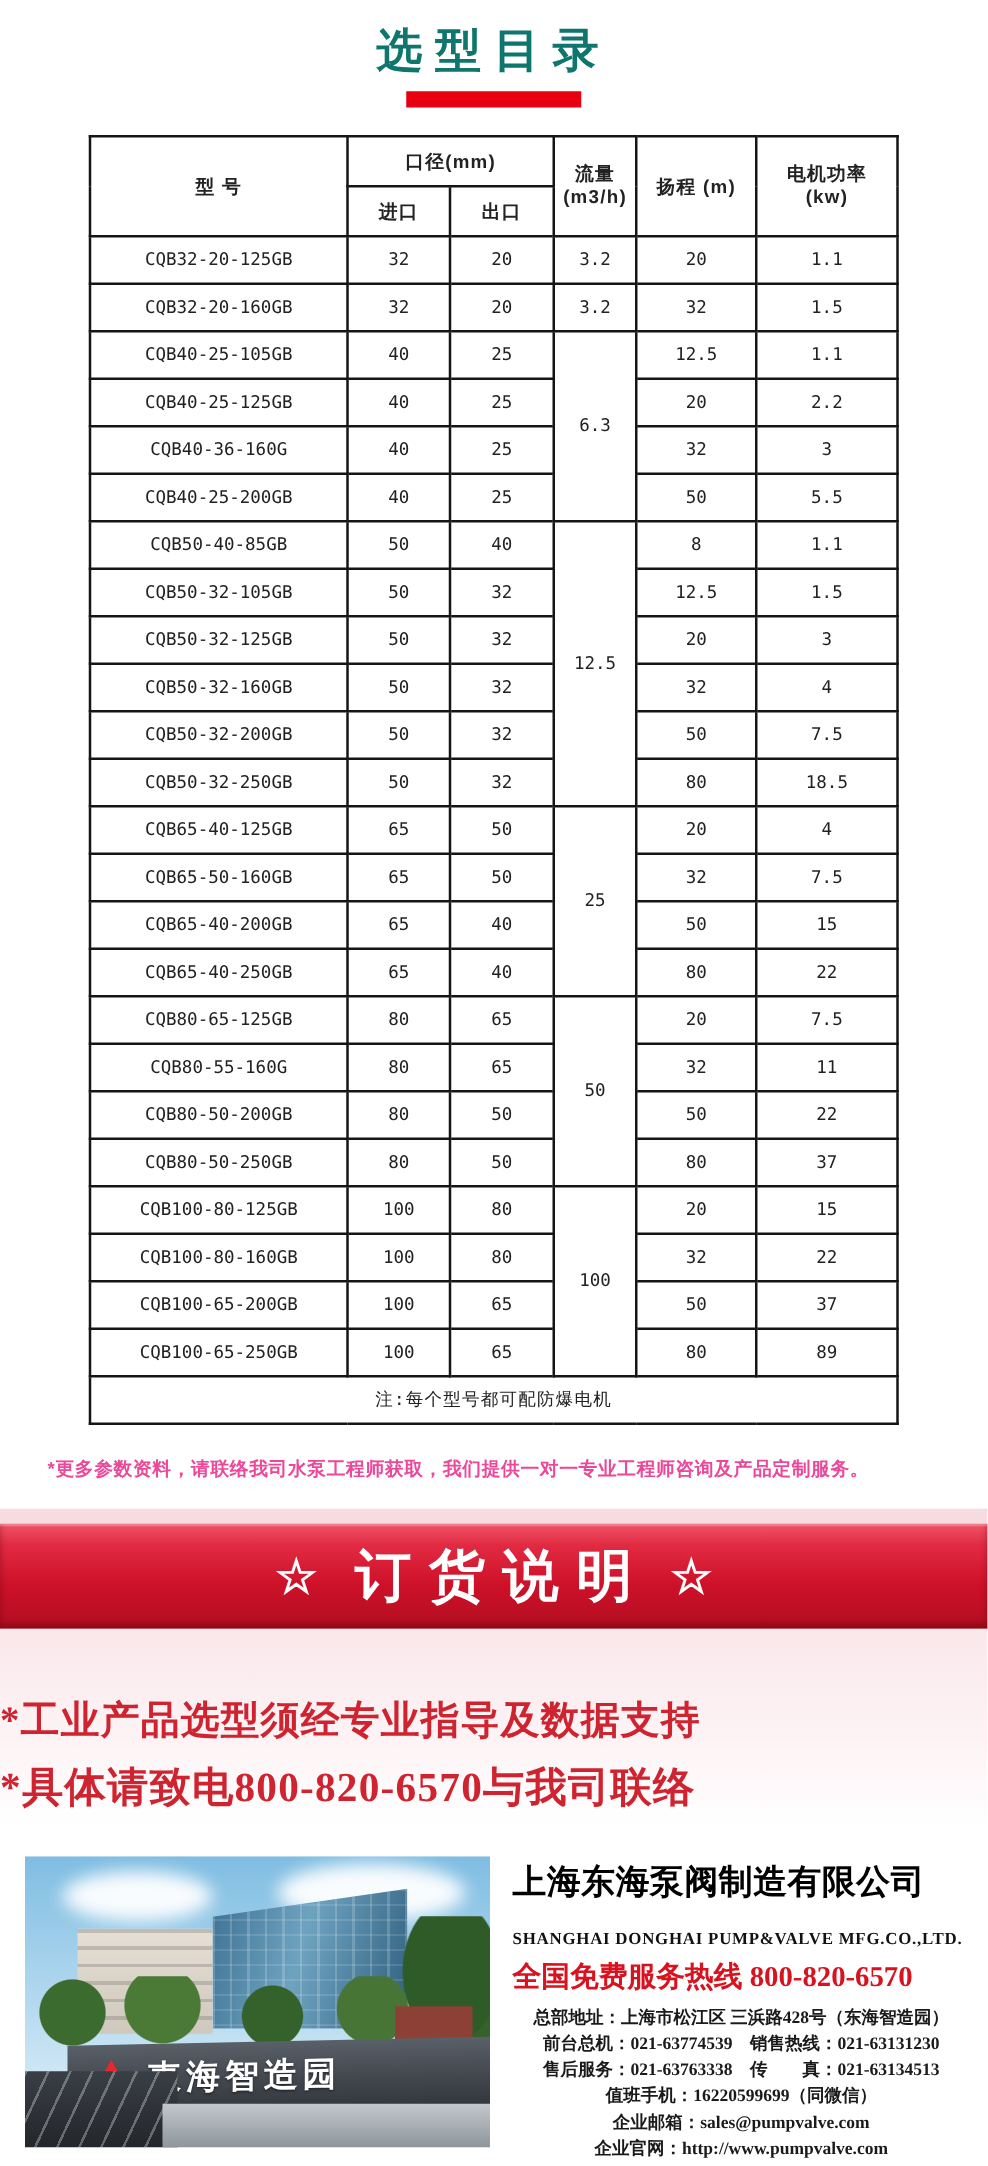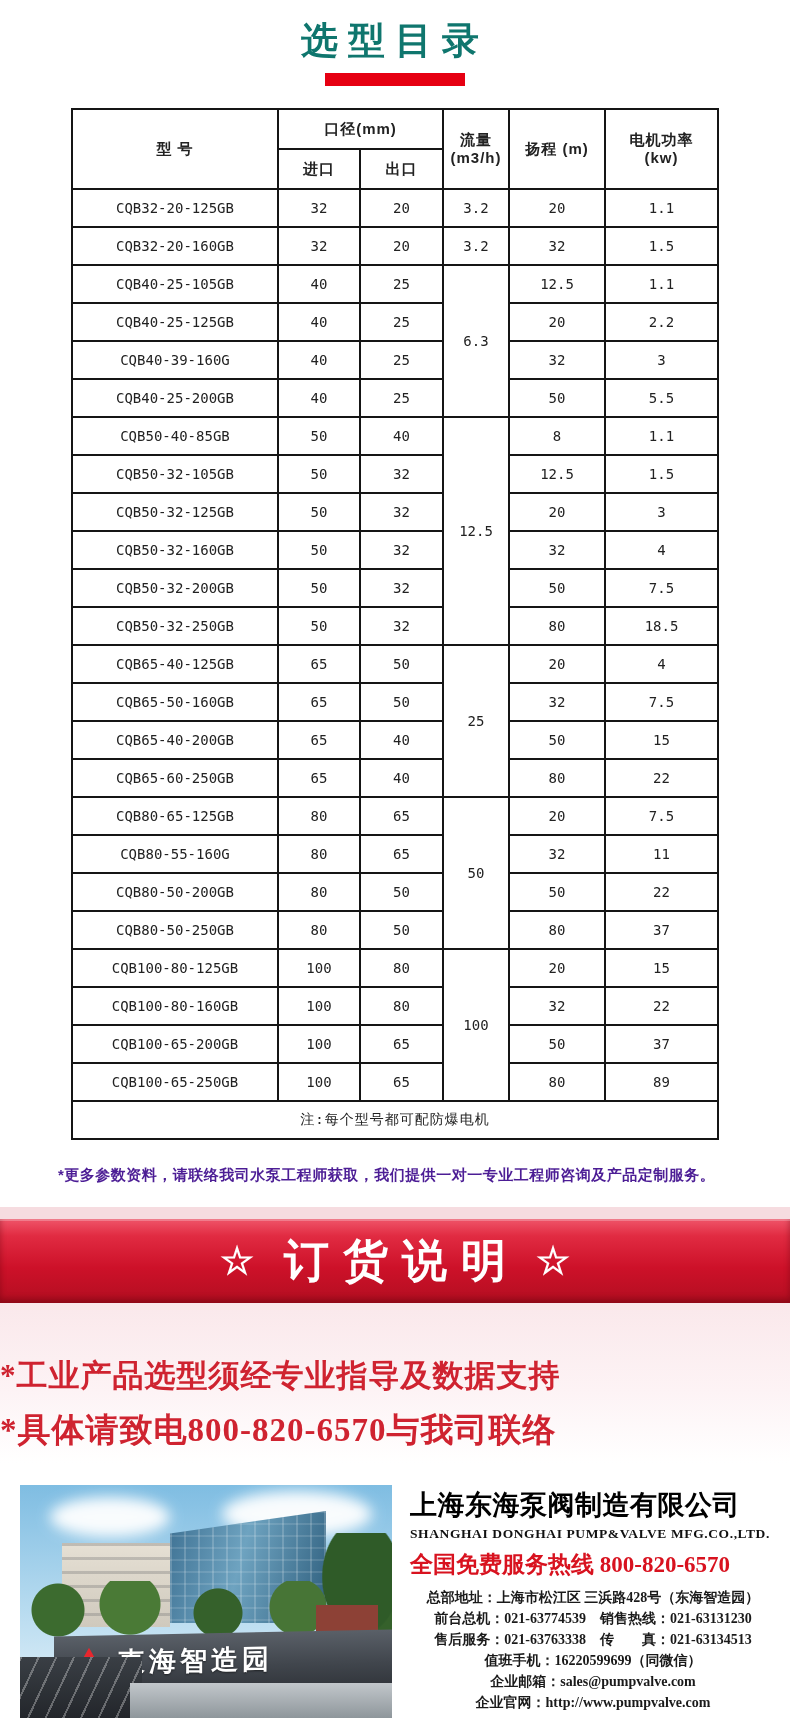--- a/index.html
+++ b/index.html
@@ -32,21 +32,21 @@
     font-family: "DejaVu Sans Mono", monospace;
   }
   .th-two-line div { line-height: 18px; }
   td.note-cell {
     font-family: "Liberation Sans", sans-serif;
     font-size: 15px; height: 42px; letter-spacing: 1px;
   }
 
   
   .remark {
-    margin: 26px 0 0 58px; font-size: 15px; font-weight: bold; color: #4c1d95;
+    margin: 26px 0 0 38px; font-size: 15px; font-weight: bold; color: #ec4899;
     letter-spacing: 0.5px;
   }
 
   
   .banner-prestrip { height: 12px; background: #f6dce0; margin-top: 22px; }
   .order-banner {
     height: 84px; width: 100%;
     background: linear-gradient(180deg, #f0556a 0%, #e12b42 20%, #cd1129 58%, #b30e21 100%);
     box-shadow: inset 0 2px 0 rgba(255,255,255,.25), inset 0 -4px 6px rgba(90,0,10,.45);
     display: flex; align-items: center; justify-content: center;
@@ -124,21 +124,21 @@
   }
   .ground {
     position: absolute; left: 110px; top: 198px; right: 0; height: 35px;
     background: linear-gradient(180deg,#c2c7cb,#8e969b);
   }
 
   
   .info { margin-left: 18px; width: 372px; padding-top: 2px; }
   .company-cn { font-size: 27px; font-weight: bold; color: #000; letter-spacing: 0.5px; white-space: nowrap; }
   .company-en {
-    font-size: 13.5px; font-weight: bold; color: #111; margin-top: 3px;
+    font-size: 13.5px; font-weight: bold; color: #111; margin-top: 20px;
     font-family: "Liberation Serif", serif; letter-spacing: 0.6px; white-space: nowrap;
   }
   .hotline {
     margin-top: 7px; color: #d8121f; font-weight: bold; font-size: 23px;
     font-family: "Liberation Serif", serif; white-space: nowrap;
   }
   .contact-list { margin-top: 7px; text-align: center; }
   .contact-line {
     font-size: 14px; font-weight: bold; color: #1a1a1a; line-height: 21px;
     font-family: "Liberation Serif", serif; white-space: nowrap;
@@ -206,21 +206,21 @@
         <td>1.1</td>
       </tr>
       <tr>
         <td>CQB40-25-125GB</td>
         <td>40</td>
         <td>25</td>
         <td>20</td>
         <td>2.2</td>
       </tr>
       <tr>
-        <td>CQB40-39-160G</td>
+        <td>CQB40-36-160G</td>
         <td>40</td>
         <td>25</td>
         <td>32</td>
         <td>3</td>
       </tr>
       <tr>
         <td>CQB40-25-200GB</td>
         <td>40</td>
         <td>25</td>
         <td>50</td>
@@ -285,21 +285,21 @@
         <td>7.5</td>
       </tr>
       <tr>
         <td>CQB65-40-200GB</td>
         <td>65</td>
         <td>40</td>
         <td>50</td>
         <td>15</td>
       </tr>
       <tr>
-        <td>CQB65-60-250GB</td>
+        <td>CQB65-40-250GB</td>
         <td>65</td>
         <td>40</td>
         <td>80</td>
         <td>22</td>
       </tr>
       <tr>
         <td>CQB80-65-125GB</td>
         <td>80</td>
         <td>65</td>
         <td rowspan="4">50</td>

